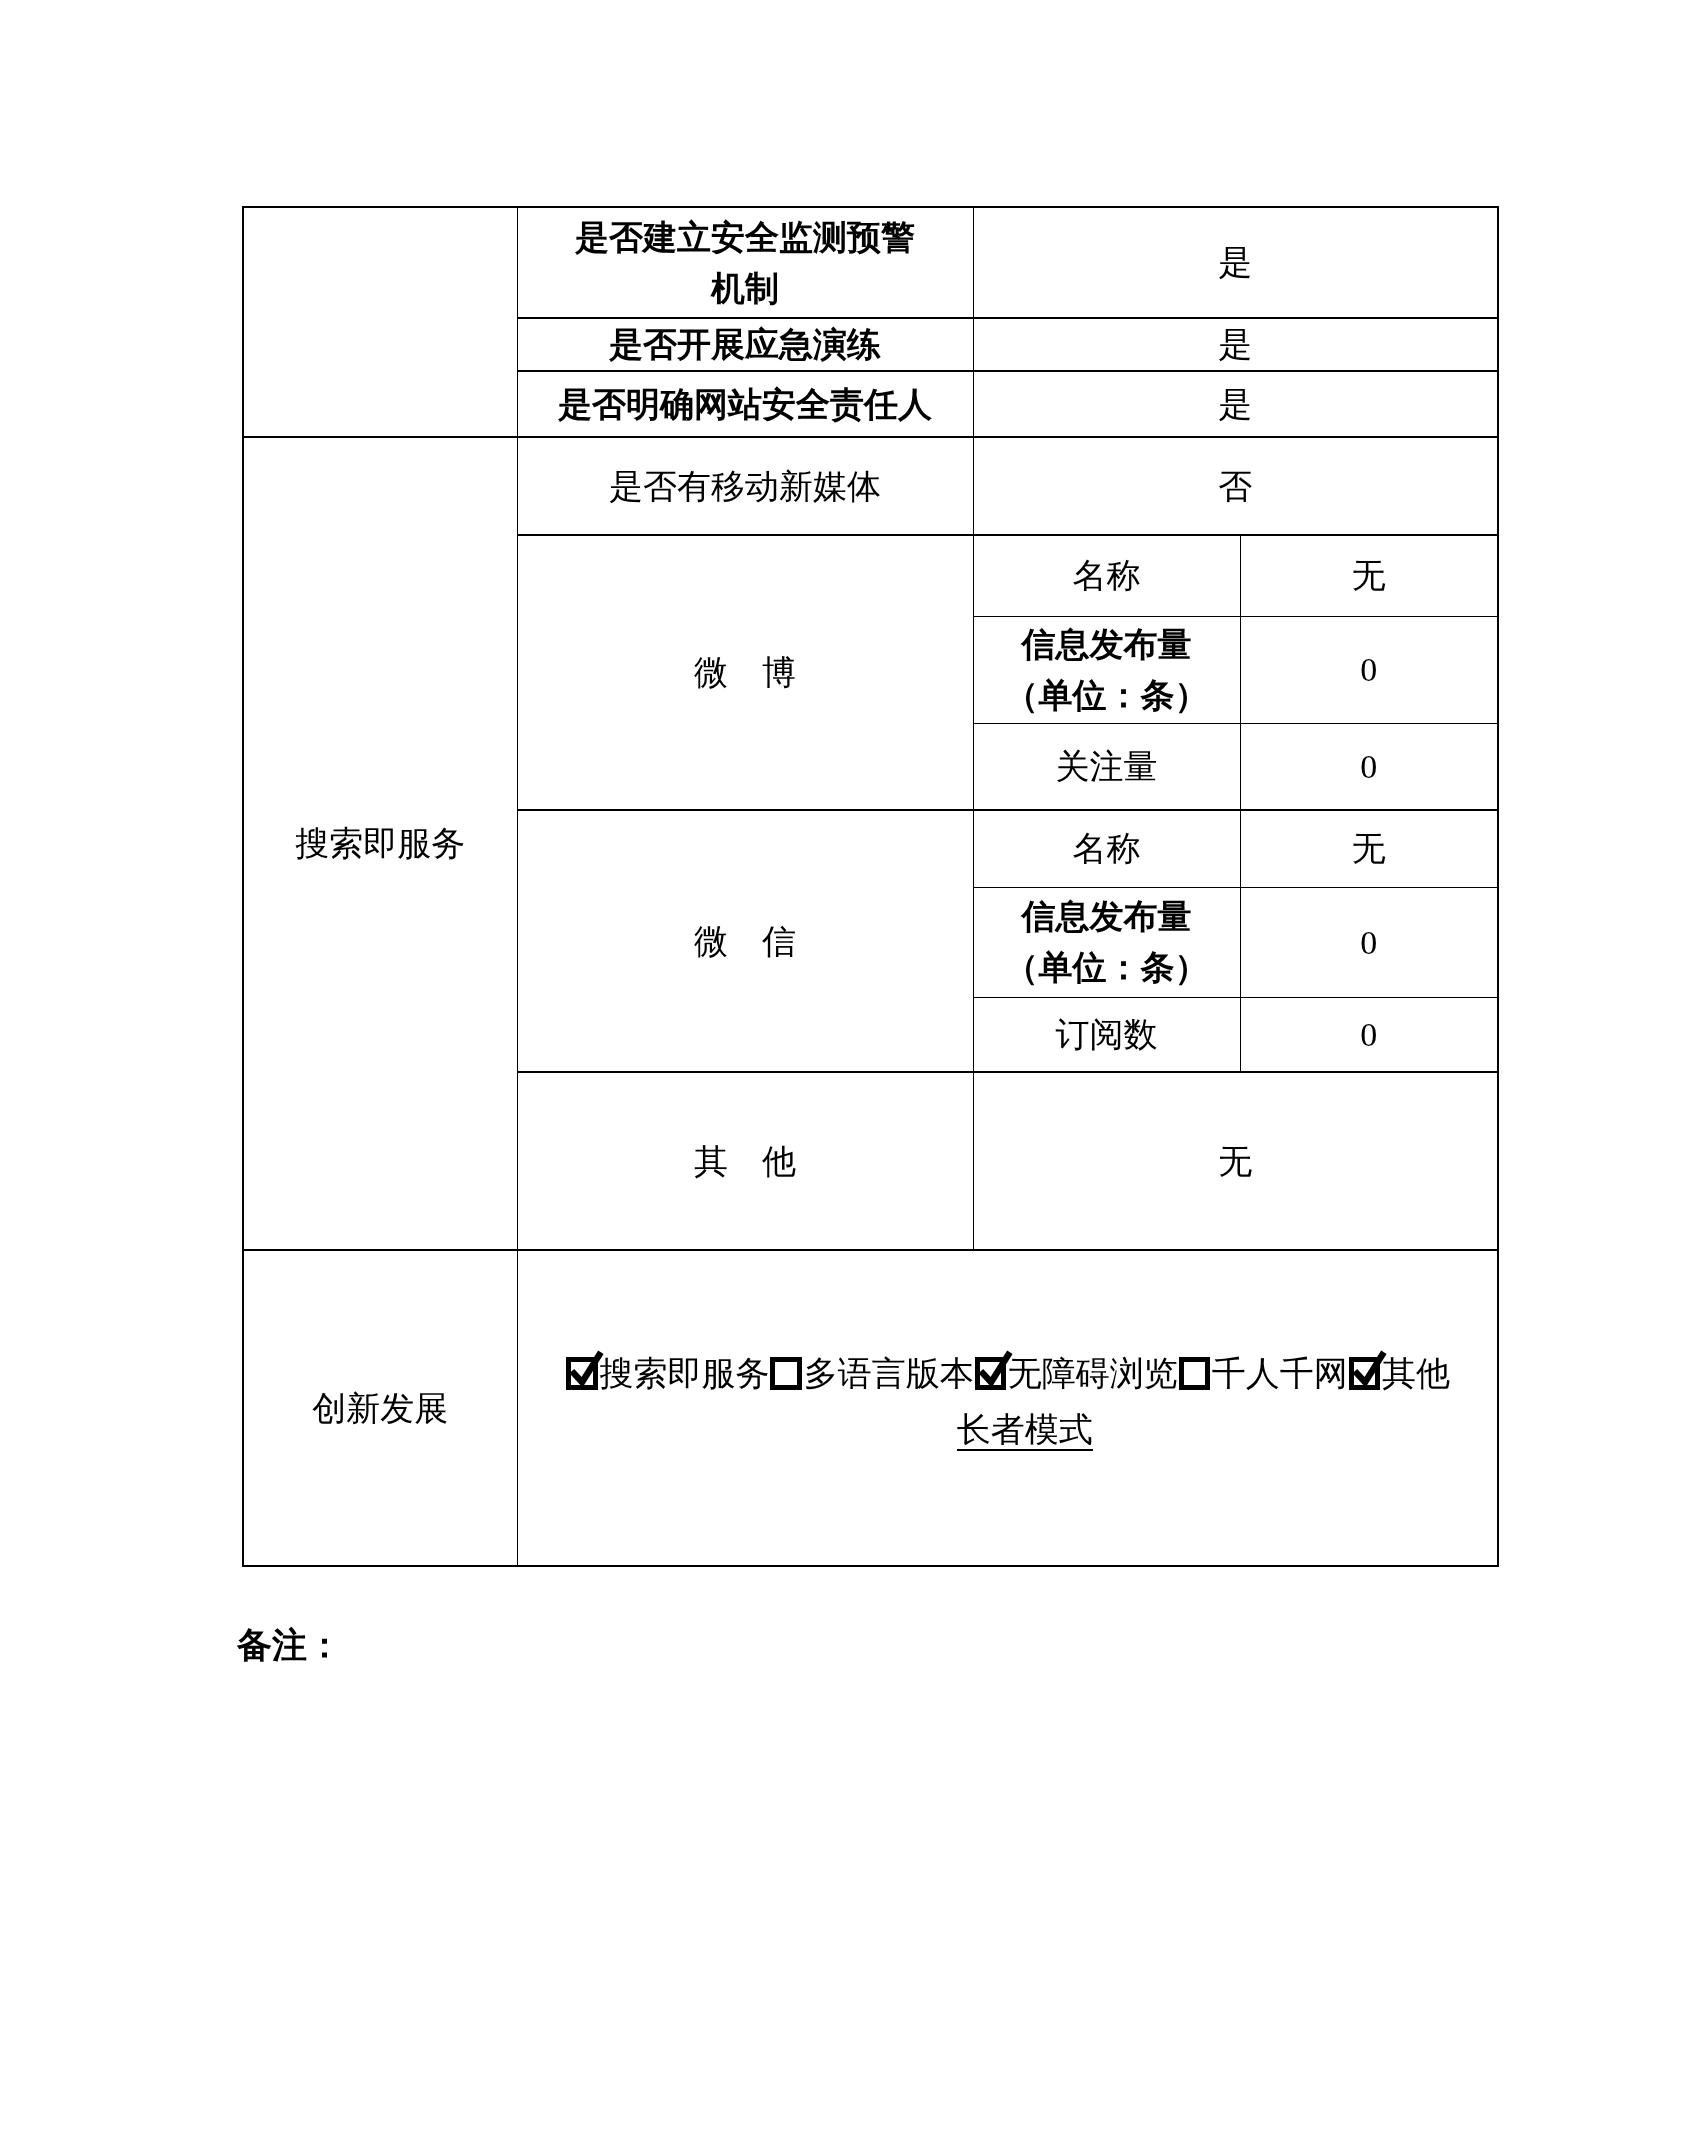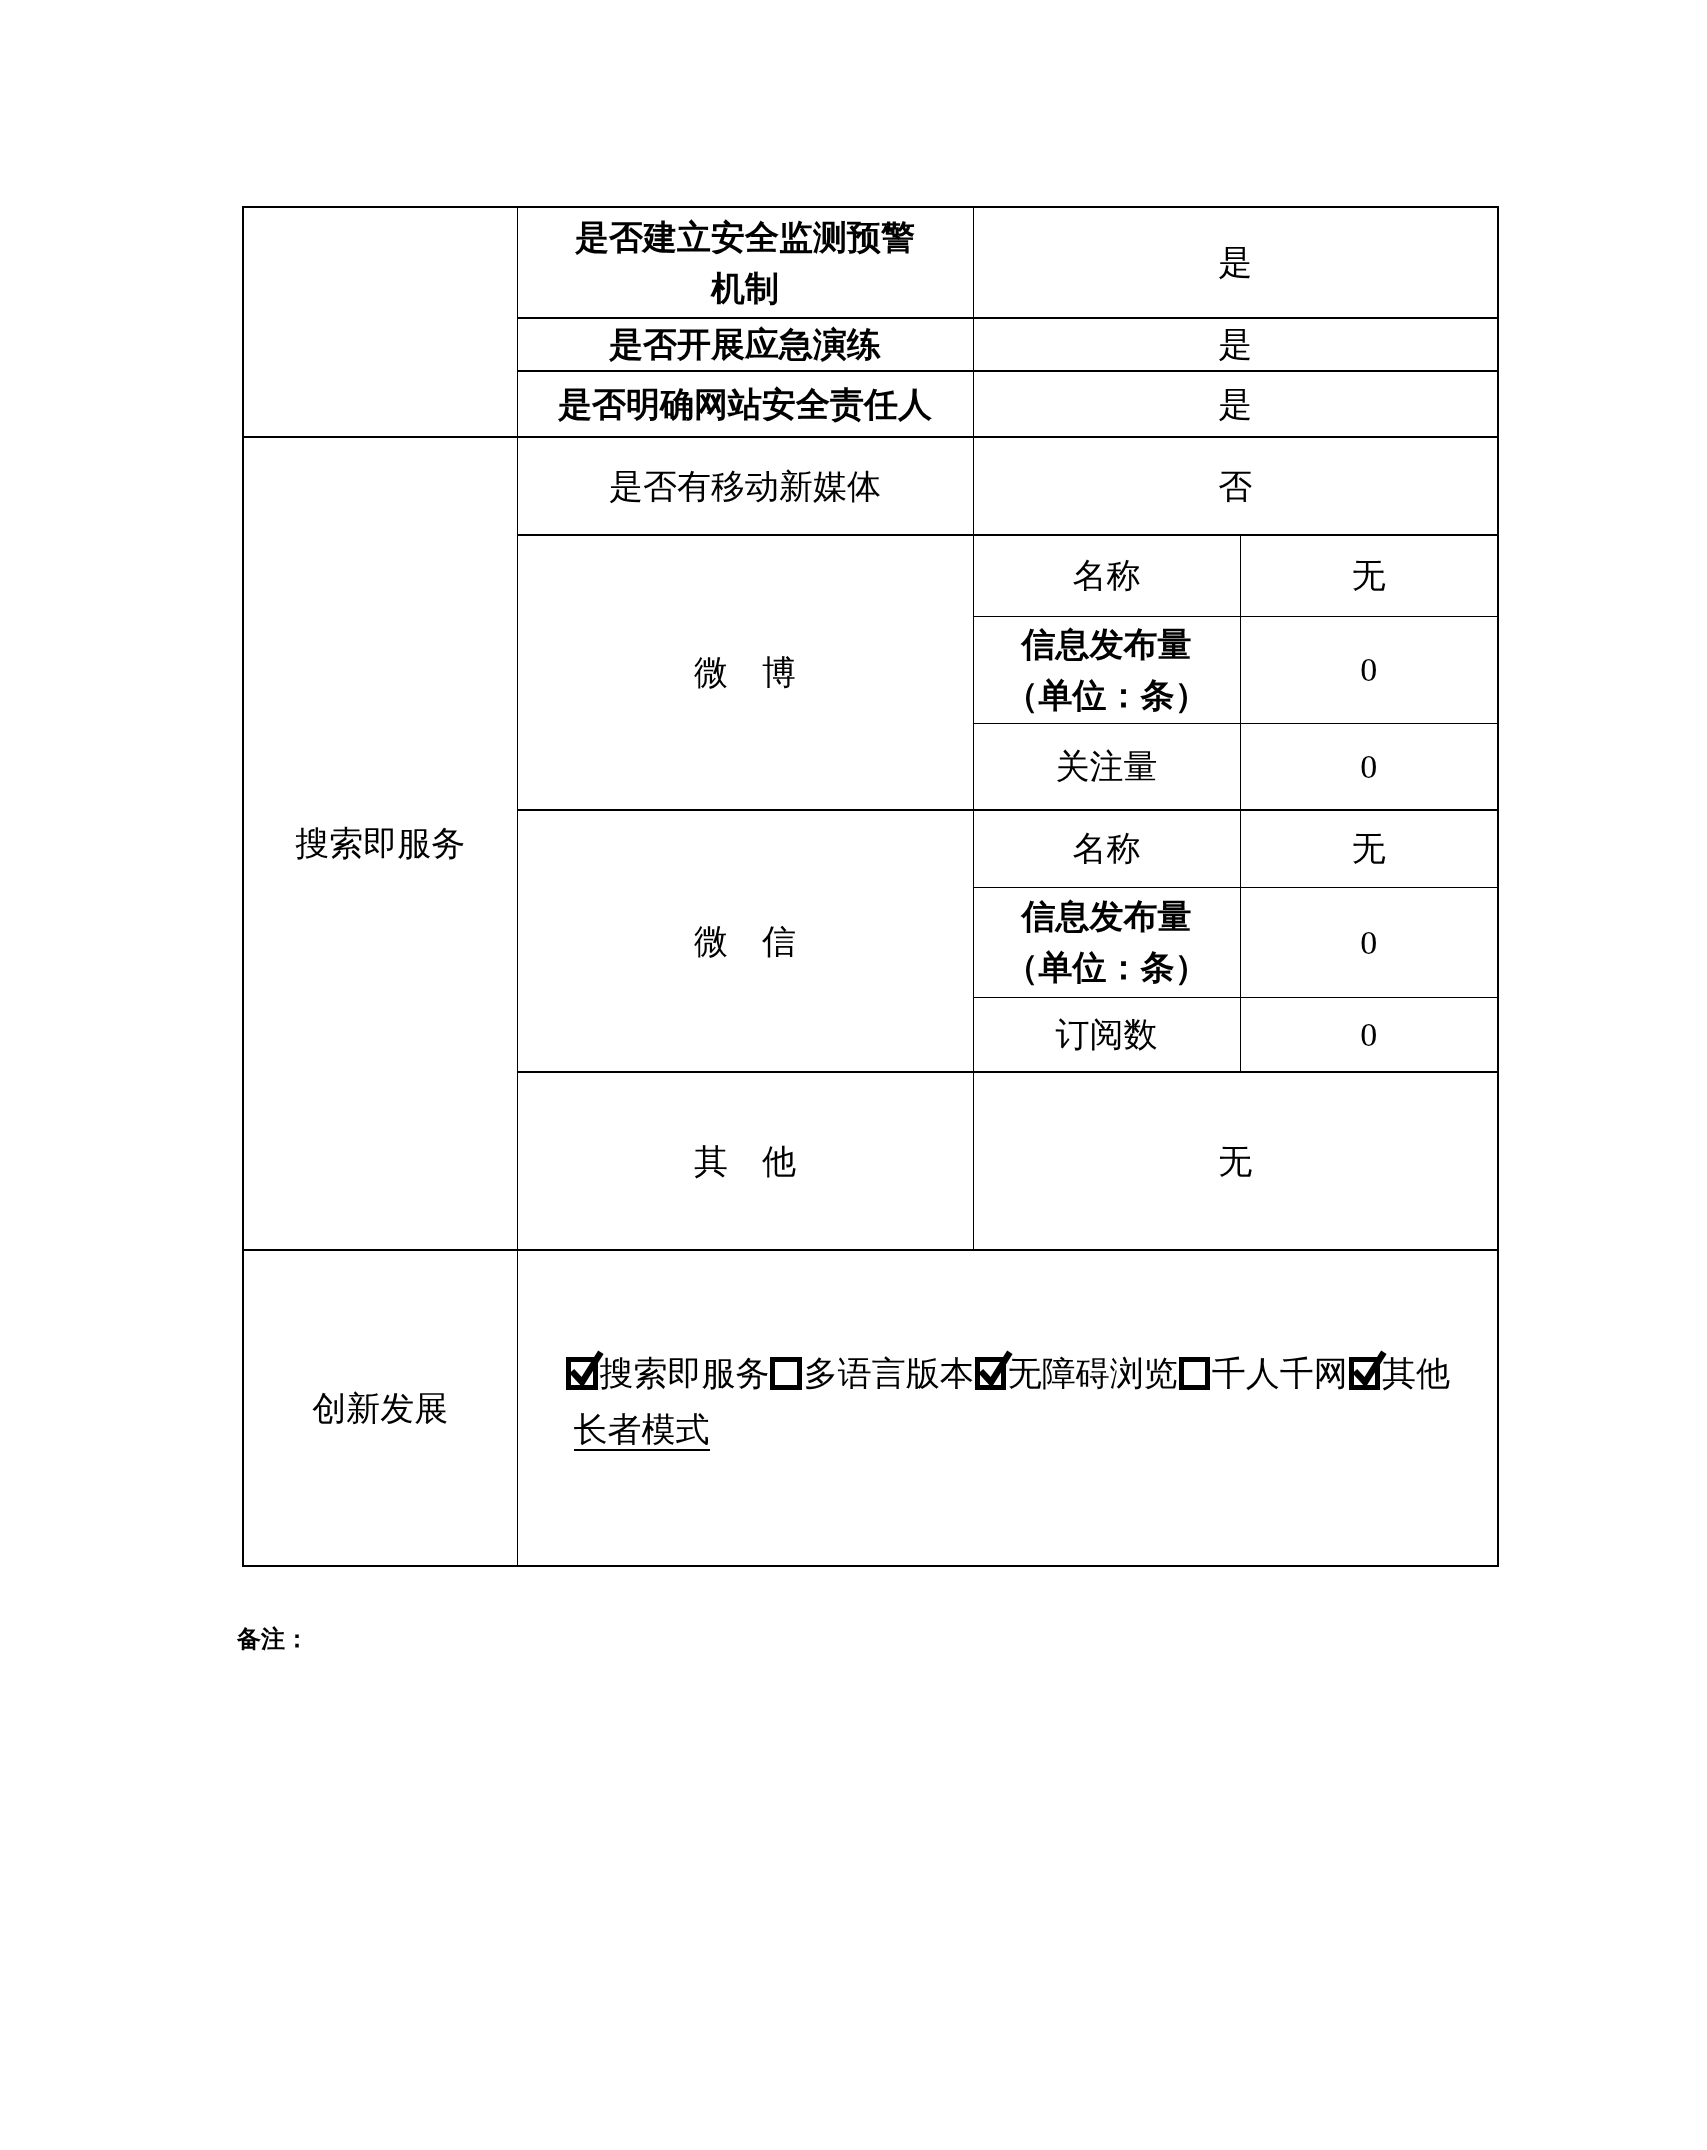--- a/index.html
+++ b/index.html
@@ -24,39 +24,39 @@
   }
   tr.hr5 > td{border-top-width:2.6px;}
   .preline{white-space:pre-line;font-weight:bold;}
   .val{font-family:"Liberation Serif","DejaVu Serif",serif;}
   
   td.innov-cell{
     text-align:left;vertical-align:middle;
     padding-left:48px;padding-right:13px;
   }
   .cb-line{display:flex;align-items:center;line-height:1;margin:0 0 22.4px 0;flex-wrap:nowrap;}
-  .fill-line{line-height:1;margin:8px;}
+  .fill-line{line-height:1;margin:8px;text-align:center;}
   .cb{
     display:inline-block;position:relative;flex:0 0 auto;
     width:21.5px;height:22.4px;
     border:5.6px solid #000;
     margin:0 1.7px 0 0.9px;
   }
   .cb svg{position:absolute;left:-6px;top:-16.3px;width:41px;height:45px;display:none;}
   .cb[data-checked="true"] svg{display:block;}
   .cb-label{white-space:nowrap;}
   .underlined{
     display:inline-block;
     border-bottom:2.6px solid #000;
     padding-bottom:2.6px;
   }
   
   .remark{
     position:absolute;left:237px;top:1625px;
-    font-size:24px;font-weight:bold;line-height:1.2;
+    font-size:35px;font-weight:bold;line-height:1.2;
   }
 </style>
 </head>
 <body>
 
 <table class="report-table">
   <colgroup>
     <col style="width:274px">
     <col style="width:456px">
     <col style="width:267px">

